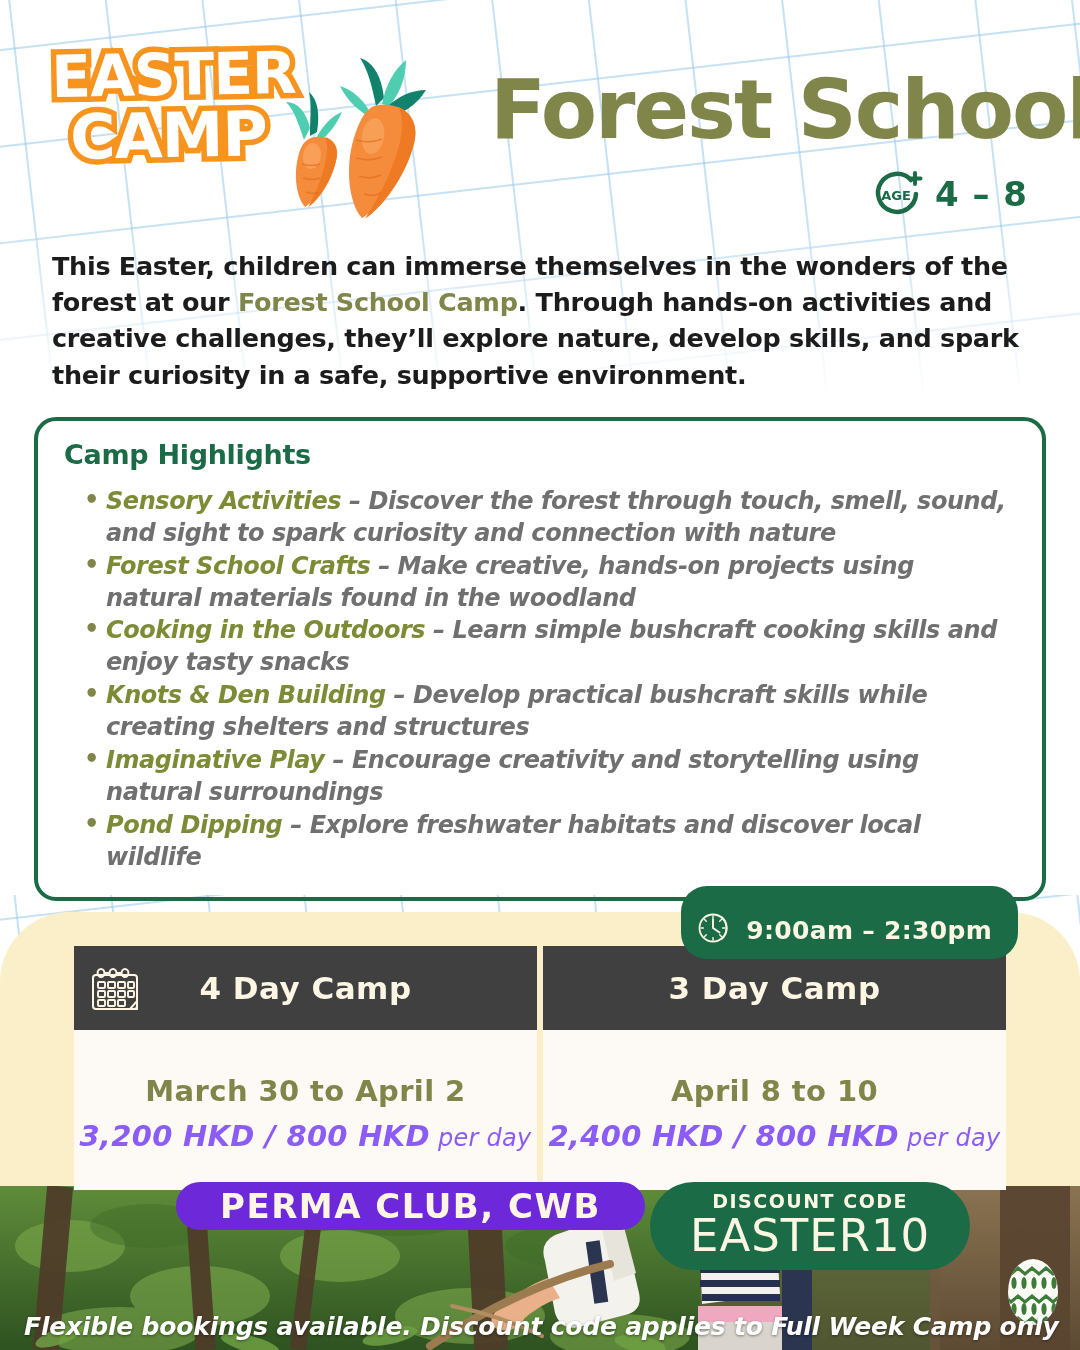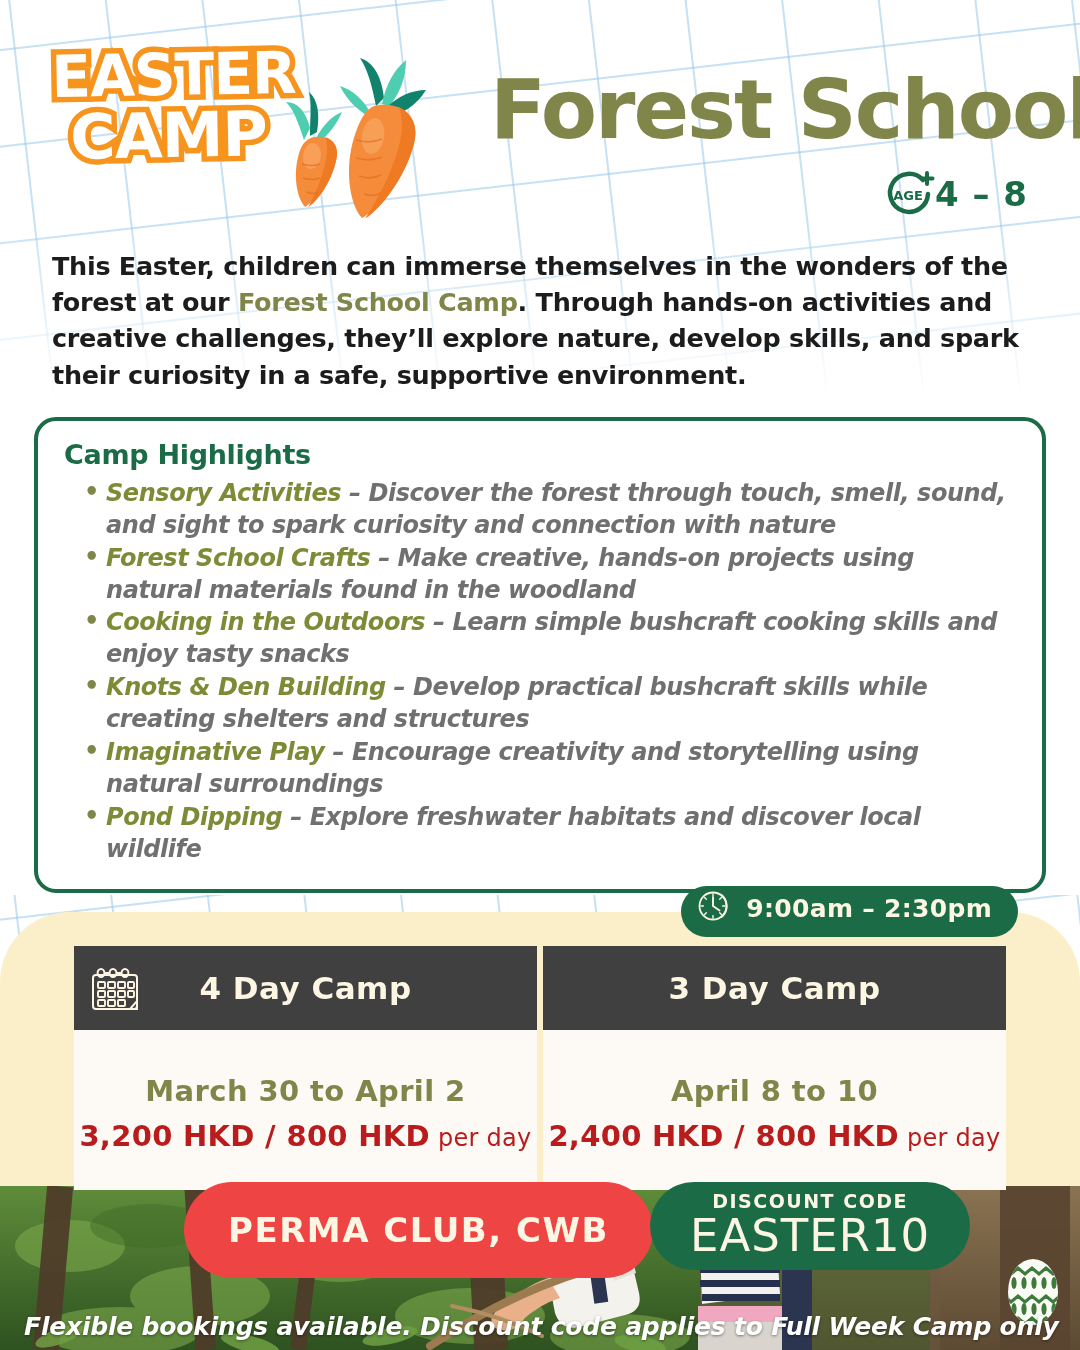--- a/index.html
+++ b/index.html
@@ -62,21 +62,21 @@
     font-family:"DejaVu Sans", sans-serif;
     font-weight:bold;
     font-size:82px;
     letter-spacing:-2px;
     color:#80864A;
     white-space:nowrap;
   }
 
   #age-badge {
     position:absolute; right:52px; top:168px;
-    display:flex; align-items:center; 
+    display:flex; align-items:center; gap:12px;
   }
   #age-badge .age-ring { position:relative; width:52px; height:52px; }
   #age-badge .age-text {
     font-family:"DejaVu Sans", sans-serif;
     font-weight:bold; font-size:34px; color:#1B6B47;
     letter-spacing:1px;
   }
 
   
   #intro {
@@ -94,21 +94,21 @@
   #highlights-box {
     margin:24px 34px 0 34px;
     border:4px solid #1B6B47;
     border-radius:22px;
     padding:18px 26px 22px 26px;
     background:transparent;
   }
   #highlights-title {
     font-family:"DejaVu Sans", sans-serif;
     font-weight:bold; font-size:27px; color:#1B6B47;
-    margin-bottom:8px; letter-spacing:-.3px;
+    margin-bottom:16px; letter-spacing:-.3px;
   }
   #highlights-list { list-style:none; }
   #highlights-list li {
     position:relative;
     padding-left:42px;
     font-family:"DejaVu Sans", sans-serif;
     font-weight:bold;
     font-size:24px;
     line-height:1.33;
     color:#707070;
@@ -128,21 +128,21 @@
     background:#FBEFC9;
     border-top-left-radius:70px;
     border-top-right-radius:70px;
     z-index:2;
   }
 
   #time-badge {
     position:absolute; right:62px; top:886px;
     background:#1B6B47;
     border-radius:26px;
-    padding:2px 26px 9px 16px;
+    padding:24px 26px 9px 16px;
     display:flex; align-items:center; gap:13px;
     z-index:4;
   }
   #time-badge .time-text {
     font-family:"DejaVu Sans", sans-serif;
     font-weight:bold; font-size:25px; color:#FDF6E3;
     letter-spacing:.3px;
   }
 
   #price-table {
@@ -166,35 +166,35 @@
     display:flex; flex-direction:column;
     align-items:center; justify-content:center; gap:11px;
     padding-top:6px;
   }
   .price-dates {
     font-family:"DejaVu Sans", sans-serif;
     font-weight:bold; font-size:29px; color:#80864A; letter-spacing:.4px;
   }
   .price-amount {
     font-family:"DejaVu Sans", sans-serif;
-    font-weight:bold; font-size:29px; color:#b91c1c; letter-spacing:.3px;
+    font-weight:bold; font-size:29px; color:#8b5cf6; letter-spacing:.3px;font-style:italic;
   }
   .price-amount .per { font-size:24px; font-weight:normal; }
 
   
   #photo-strip {
     position:absolute; left:0; right:0; top:1186px; height:164px;
     overflow:hidden; z-index:2;
   }
   #photo-canvas { position:absolute; inset:0; }
 
   #location-badge {
-    position:absolute; left:184px; top:1182px;
-    background:#ef4444; border-radius:48px;
-    padding:28px 44px; z-index:5;
+    position:absolute; left:176px; top:1182px;
+    background:#6d28d9; border-radius:48px;
+    padding:4px 44px; z-index:5;
   }
   #location-badge .loc-text {
     font-family:"DejaVu Sans", sans-serif;
     font-weight:bold; font-size:34px; color:#FDF6E3; letter-spacing:1.5px;
   }
 
   #discount-badge {
     position:absolute; left:650px; top:1182px;
     background:#1B6B47; border-radius:48px;
     padding:8px 40px 12px 40px; text-align:center; z-index:5;

